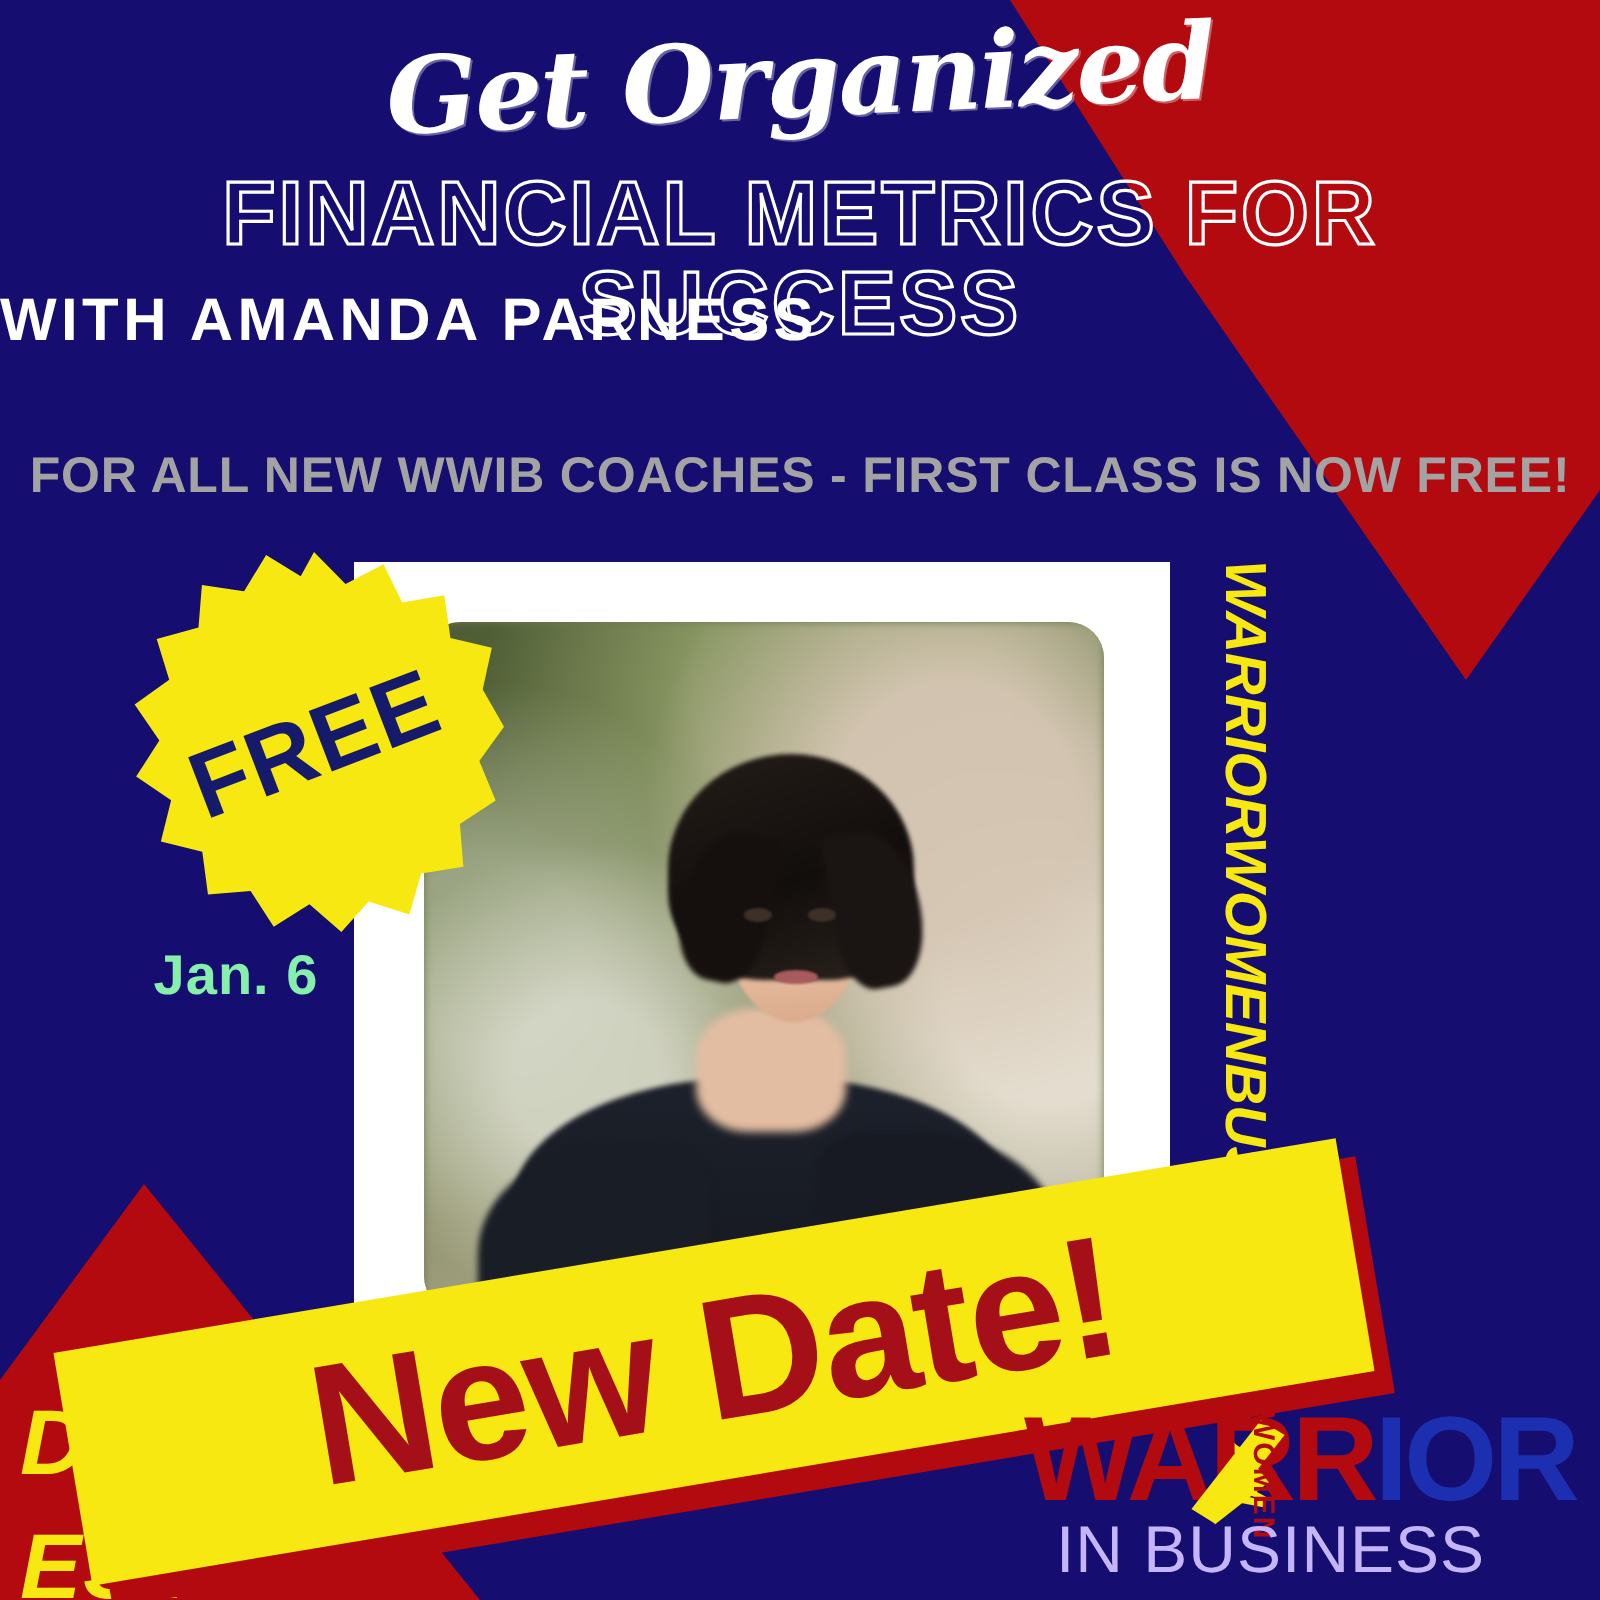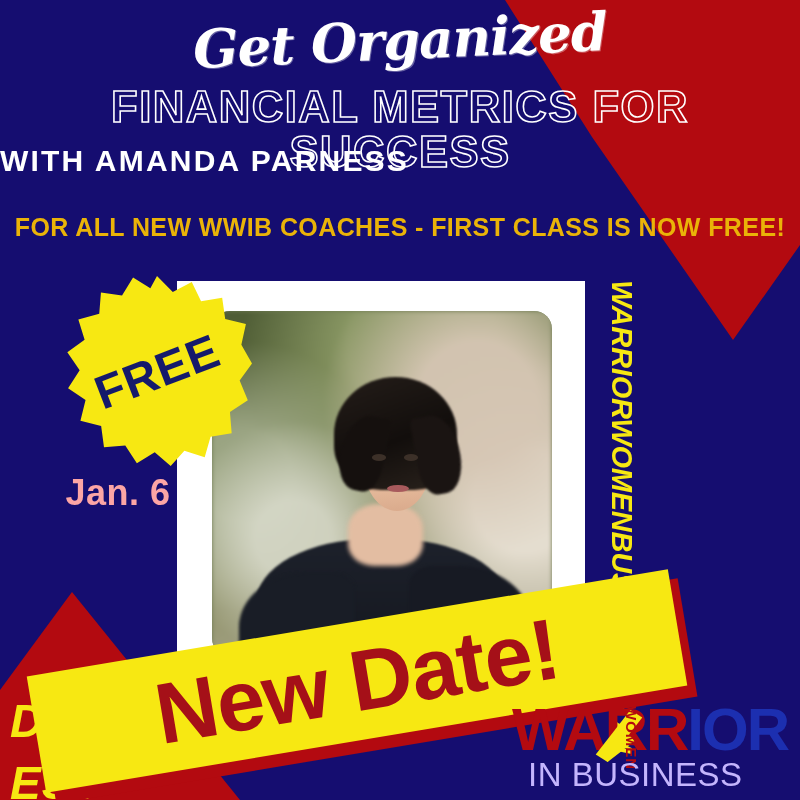--- a/index.html
+++ b/index.html
@@ -40,22 +40,22 @@
     color:transparent;
     -webkit-text-stroke:1.6px #ffffff;
     font-family:"Liberation Sans",sans-serif;
     transform:scaleX(.97);
   }
   .presenter{
     position:absolute;left:0;top:144px;width:800px;
     color:#ffffff;font-size:30px;font-weight:700;letter-spacing:2.2px;
   }
   .promo-line{
-    position:absolute;left:0;top:213px;width:800px;text-align:center;
-    color:#eab308;font-size:25px;font-weight:700;letter-spacing:.4px;
+    position:absolute;left:0;top:224px;width:800px;text-align:center;
+    color:#a3a3a3;font-size:25px;font-weight:700;letter-spacing:.4px;
   }
 
   
   .photo-frame{
     position:absolute;left:177px;top:281px;width:408px;height:409px;
     background:#ffffff;
   }
   .photo{
     position:absolute;left:35px;top:30px;width:340px;height:345px;
     border-radius:18px;overflow:hidden;
@@ -114,21 +114,21 @@
   .free-text{
     position:absolute;left:62px;top:276px;width:190px;height:190px;
     display:flex;align-items:center;justify-content:center;
     color:#151a6b;font-size:47px;font-weight:700;letter-spacing:1px;
     transform:rotate(-21deg);
   }
 
   
   .date-block{
     position:absolute;left:18px;top:470px;width:200px;text-align:center;
-    color:#fca5a5;font-size:36px;font-weight:700;line-height:1.25;
+    color:#86efac;font-size:28px;font-weight:700;line-height:1.25;
     letter-spacing:.5px;
   }
 
   
   .old-date{
     position:absolute;left:10px;top:690px;width:330px;
     color:#f7e812;font-size:46px;font-weight:700;font-style:italic;
     line-height:1.35;letter-spacing:1px;
   }
 

